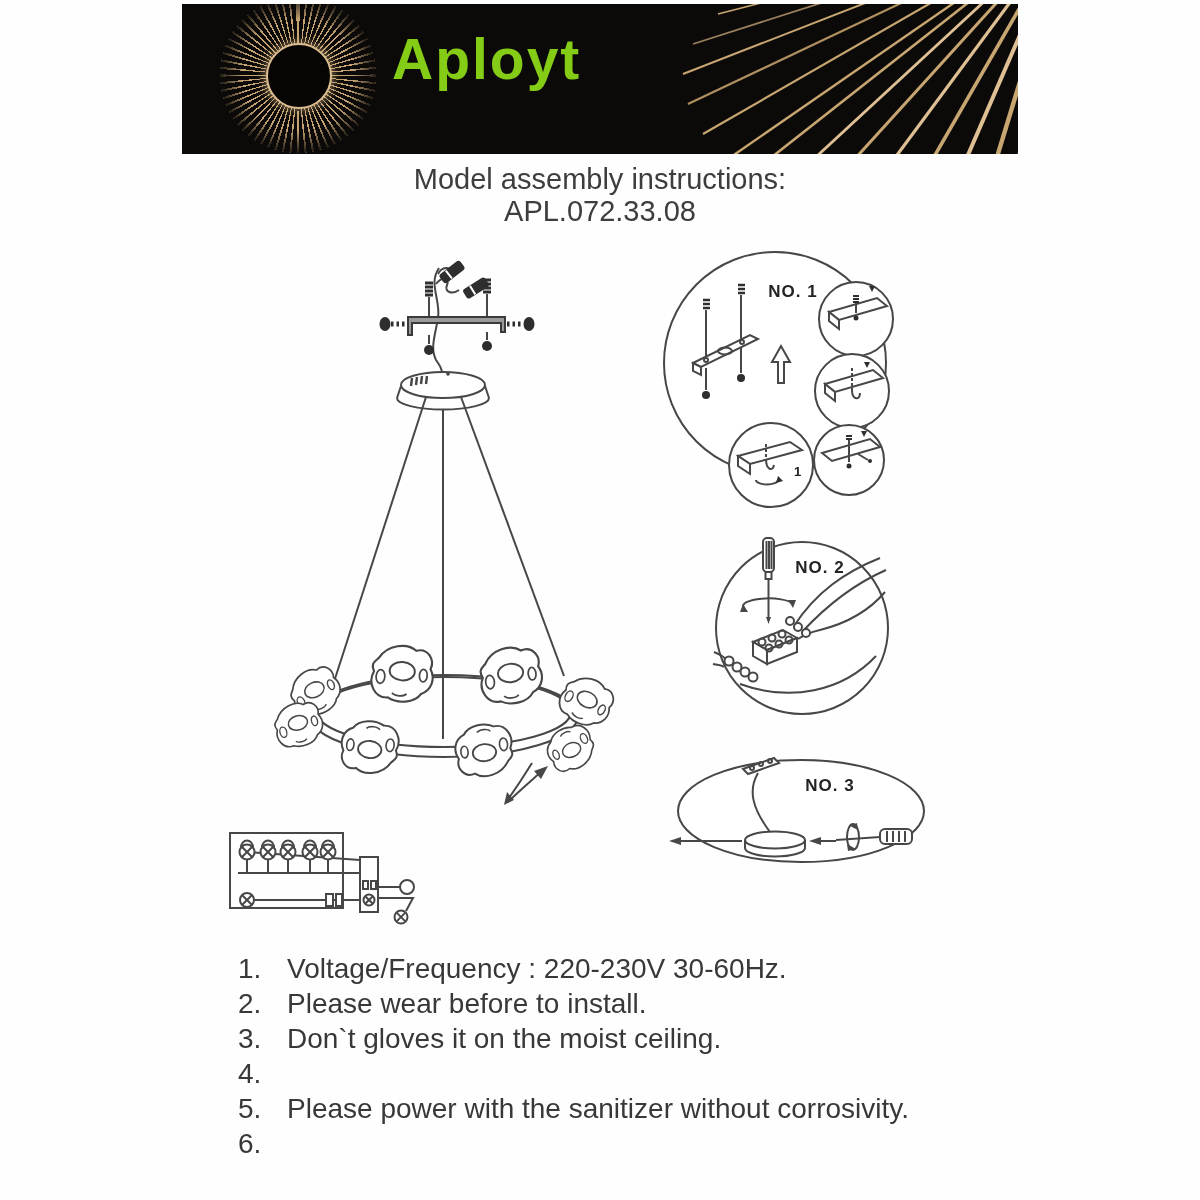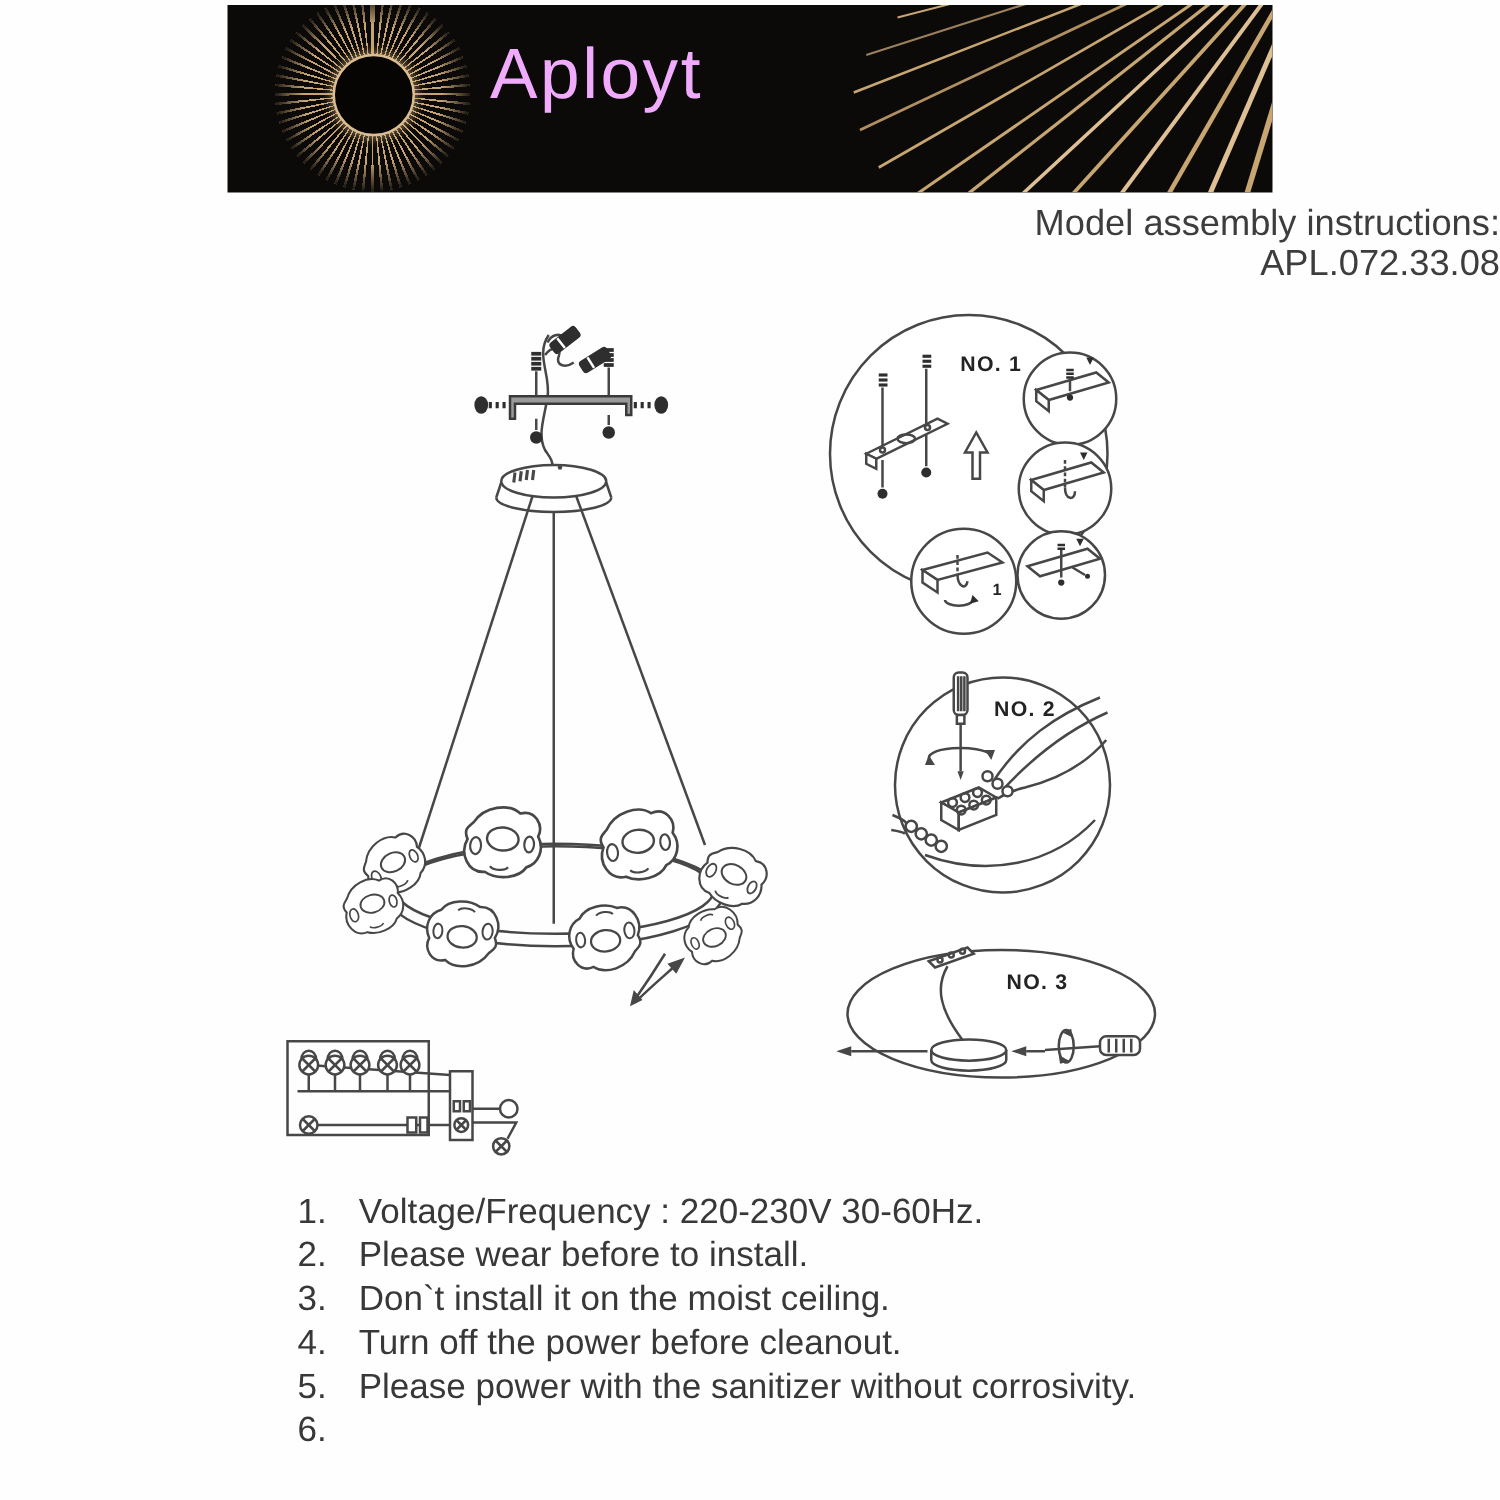--- a/index.html
+++ b/index.html
@@ -7,25 +7,25 @@
   .page{position:relative;width:1200px;height:1200px;background:#fefefe;overflow:hidden;color:#3a3a3a;}
 
   
   .banner{position:absolute;left:182px;top:4px;width:836px;height:150px;background:#0c0a08;overflow:hidden;}
   .sun-rays{position:absolute;left:38px;top:-7px;width:156px;height:156px;border-radius:50%;
     background:repeating-conic-gradient(rgba(208,172,120,.95) 0deg 1.6deg, rgba(12,10,8,0) 1.6deg 5.6deg);}
   .sun-fade{position:absolute;left:38px;top:-7px;width:156px;height:156px;border-radius:50%;
     background:radial-gradient(circle, rgba(12,10,8,0) 0 50%, #0c0a08 73%);}
   .sun-core{position:absolute;left:84px;top:39px;width:62px;height:62px;border-radius:50%;
     background:#060503;border:2px solid #dcbd90;box-shadow:0 0 8px 2px rgba(219,186,140,.55);}
-  .brand{position:absolute;left:210px;top:22px;font-size:57px;font-weight:400;letter-spacing:2px;color:#f0abfc;}
+  .brand{position:absolute;left:210px;top:22px;font-size:57px;font-weight:700;letter-spacing:2px;color:#84cc16;}
   .corner-rays{position:absolute;right:0;top:0;}
 
   
-  .title{position:absolute;left:0;top:163px;width:100%;text-align:right;font-size:29px;line-height:32px;color:#3d3d3d;}
+  .title{position:absolute;left:0;top:163px;width:100%;text-align:center;font-size:29px;line-height:32px;color:#3d3d3d;}
 
   
   .diagram{position:absolute;left:180px;top:240px;}
   .ln{stroke:#474747;fill:none;stroke-width:2;}
   .lnw{stroke:#474747;fill:#ffffff;stroke-width:2;}
   .dk{fill:#2e2e2e;stroke:none;}
   .no-label{font-size:17px;font-weight:bold;fill:#232323;letter-spacing:1px;}
   .sub-label{font-size:13px;font-weight:bold;fill:#232323;}
 
   
@@ -400,25 +400,24 @@
     <div class="li">
         <span class="num">1.</span>
         <span>Voltage/Frequency : 220-230V 30-60Hz.</span>
       </div>
     <div class="li">
         <span class="num">2.</span>
         <span>Please wear before to install.</span>
       </div>
     <div class="li">
         <span class="num">3.</span>
-        <span>Don`t install it on the moist ceiling.</span>
+        <span>Don`t gloves it on the moist ceiling.</span>
       </div>
     <div class="li">
         <span class="num">4.</span>
-        <span>Turn off the power before cleanout.</span>
       </div>
     <div class="li">
         <span class="num">5.</span>
         <span>Please power with the sanitizer without corrosivity.</span>
       </div>
     <div class="li">
         <span class="num">6.</span>
       </div>
   </div>
 

